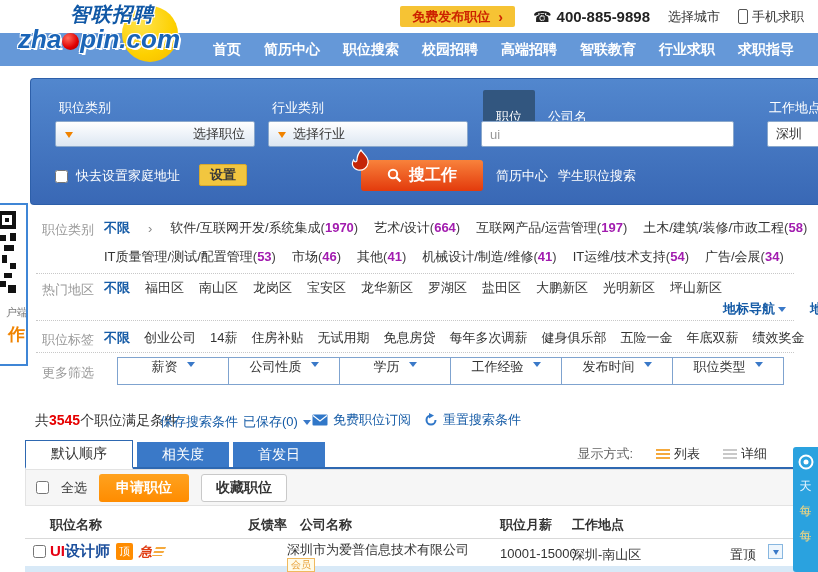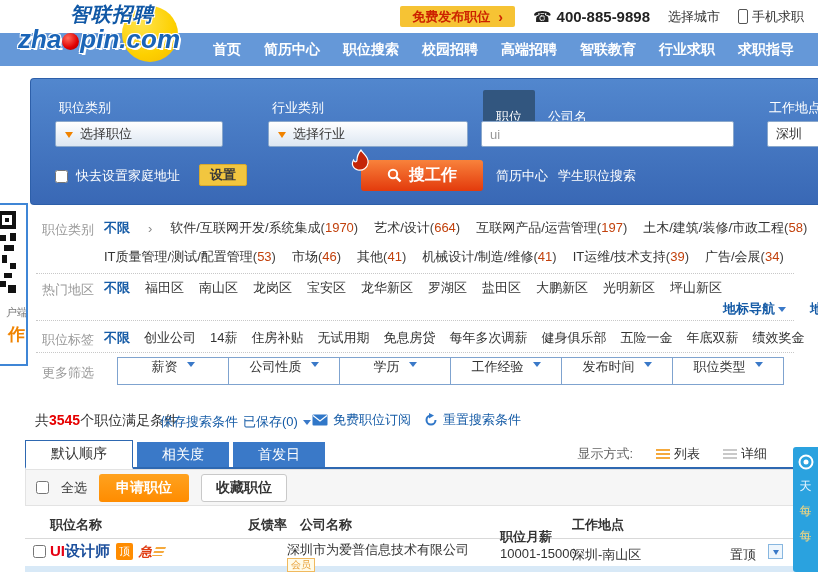--- a/index.html
+++ b/index.html
@@ -67,21 +67,21 @@
   .lw-t1{position:absolute;left:34px;top:100px;font-size:11px;color:#777;white-space:nowrap;}
   .lw-t2{position:absolute;left:36px;top:118px;font-size:17px;font-weight:bold;color:#f08300;}
 
   
   .filters{position:absolute;left:0;top:207px;width:818px;height:192px;background:#fff;}
   .flabel{position:absolute;left:42px;color:#999;font-size:13px;white-space:nowrap;}
   .fline{position:absolute;left:104px;display:flex;align-items:center;white-space:nowrap;font-size:13px;}
   .unl{color:#155ba6;font-weight:bold;}
   .cat-arr{color:#888;margin:0 2px;}
   .cat,.reg,.tag{color:#333;}
-  .cnt b{color:#c2410c;font-weight:normal;}
+  .cnt b{color:#a21caf;font-weight:bold;}
   .cnt{color:#444;}
   .cnt::before{content:"(";}
   .cnt::after{content:")";}
   .fsep{position:absolute;left:36px;width:758px;border-top:1px dotted #c8c8c8;}
   .landmark{position:absolute;left:723px;top:93px;color:#155ba6;font-weight:bold;font-size:13px;
             display:flex;align-items:center;gap:3px;}
   .tri-b{width:0;height:0;border:4px solid transparent;border-top:5px solid #3a79c8;margin-top:4px;}
   .landfrag{position:absolute;left:810px;top:93px;color:#155ba6;font-weight:bold;font-size:13px;}
   .fboxes{position:absolute;left:118px;top:150px;display:flex;}
   .fbox{width:112px;height:28px;box-sizing:border-box;border:1px solid #7fa3cf;margin-left:-1px;
@@ -201,21 +201,21 @@
 
   <div class="panel">
     <span class="plabel" style="left:28px;top:20px;">职位类别</span>
     <span class="plabel" style="left:241px;top:20px;">行业类别</span>
     <div class="kw-tabs">
       <a class="kwtab active">职位</a>
       <a class="kwtab">公司名</a>
     </div>
     <span class="plabel" style="left:738px;top:20px;">工作地点</span>
 
-    <a class="dropdown" style="left:24px;top:42px;width:168px;">
+    <a class="dropdown" style="left:24px;top:42px;width:200px;justify-content:space-between;">
       <i class="tri-o"></i>
       <span>选择职位</span>
     </a>
     <a class="dropdown" style="left:237px;top:42px;width:200px;">
       <i class="tri-o"></i>
       <span>选择行业</span>
     </a>
     <input class="pinput" style="left: 450px; top: 42px; width: 253px; color: rgb(153, 153, 153);" type="text" value="ui">
     <input class="pinput" style="left: 736px; top: 42px; width: 60px; color: rgb(51, 51, 51);" type="text" value="深圳">
 
@@ -281,21 +281,21 @@
       <a class="cat"><span>软件/互联网开发/系统集成</span><span class="cnt"><b>1970</b></span></a>
       <a class="cat"><span>艺术/设计</span><span class="cnt"><b>664</b></span></a>
       <a class="cat"><span>互联网产品/运营管理</span><span class="cnt"><b>197</b></span></a>
       <a class="cat"><span>土木/建筑/装修/市政工程</span><span class="cnt"><b>58</b></span></a>
     </div>
     <div class="fline" style="top:41px;gap:16px;">
       <a class="cat"><span>IT质量管理/测试/配置管理</span><span class="cnt"><b>53</b></span></a>
       <a class="cat"><span>市场</span><span class="cnt"><b>46</b></span></a>
       <a class="cat"><span>其他</span><span class="cnt"><b>41</b></span></a>
       <a class="cat"><span>机械设计/制造/维修</span><span class="cnt"><b>41</b></span></a>
-      <a class="cat"><span>IT运维/技术支持</span><span class="cnt"><b>39</b></span></a>
+      <a class="cat"><span>IT运维/技术支持</span><span class="cnt"><b>54</b></span></a>
       <a class="cat"><span>广告/会展</span><span class="cnt"><b>34</b></span></a>
     </div>
     <div class="fsep" style="top:66px;"></div>
 
     <span class="flabel" style="top:74px;">热门地区</span>
     <div class="fline" style="top:72px;gap:15px;">
       <a class="unl">不限</a>
       <a class="reg">福田区</a>
       <a class="reg">南山区</a>
       <a class="reg">龙岗区</a>
@@ -405,21 +405,21 @@
     <input type="checkbox" style="">
     <span>全选</span>
     <a class="apply-btn">申请职位</a>
     <a class="fav-btn">收藏职位</a>
   </div>
 
   <div class="thead">
     <span class="hcol" style="left:25px;">职位名称</span>
     <span class="hcol" style="left:223px;">反馈率</span>
     <span class="hcol" style="left:275px;">公司名称</span>
-    <span class="hcol" style="left:475px;margin-top:12px;">职位月薪</span>
+    <span class="hcol" style="left:475px;">职位月薪</span>
     <span class="hcol" style="left:547px;">工作地点</span>
     <span class="hcol" style="left:703px;margin-top:48px;">发布日期</span>
   </div>
 
   <div class="trow">
     <input type="checkbox" style="">
     <span class="jobcell">
       <a class="jtitle"><span class="hl">UI</span><span class="rest">设计师</span></a>
       <span class="badge-top">顶</span>
       <span class="badge-urgent">

